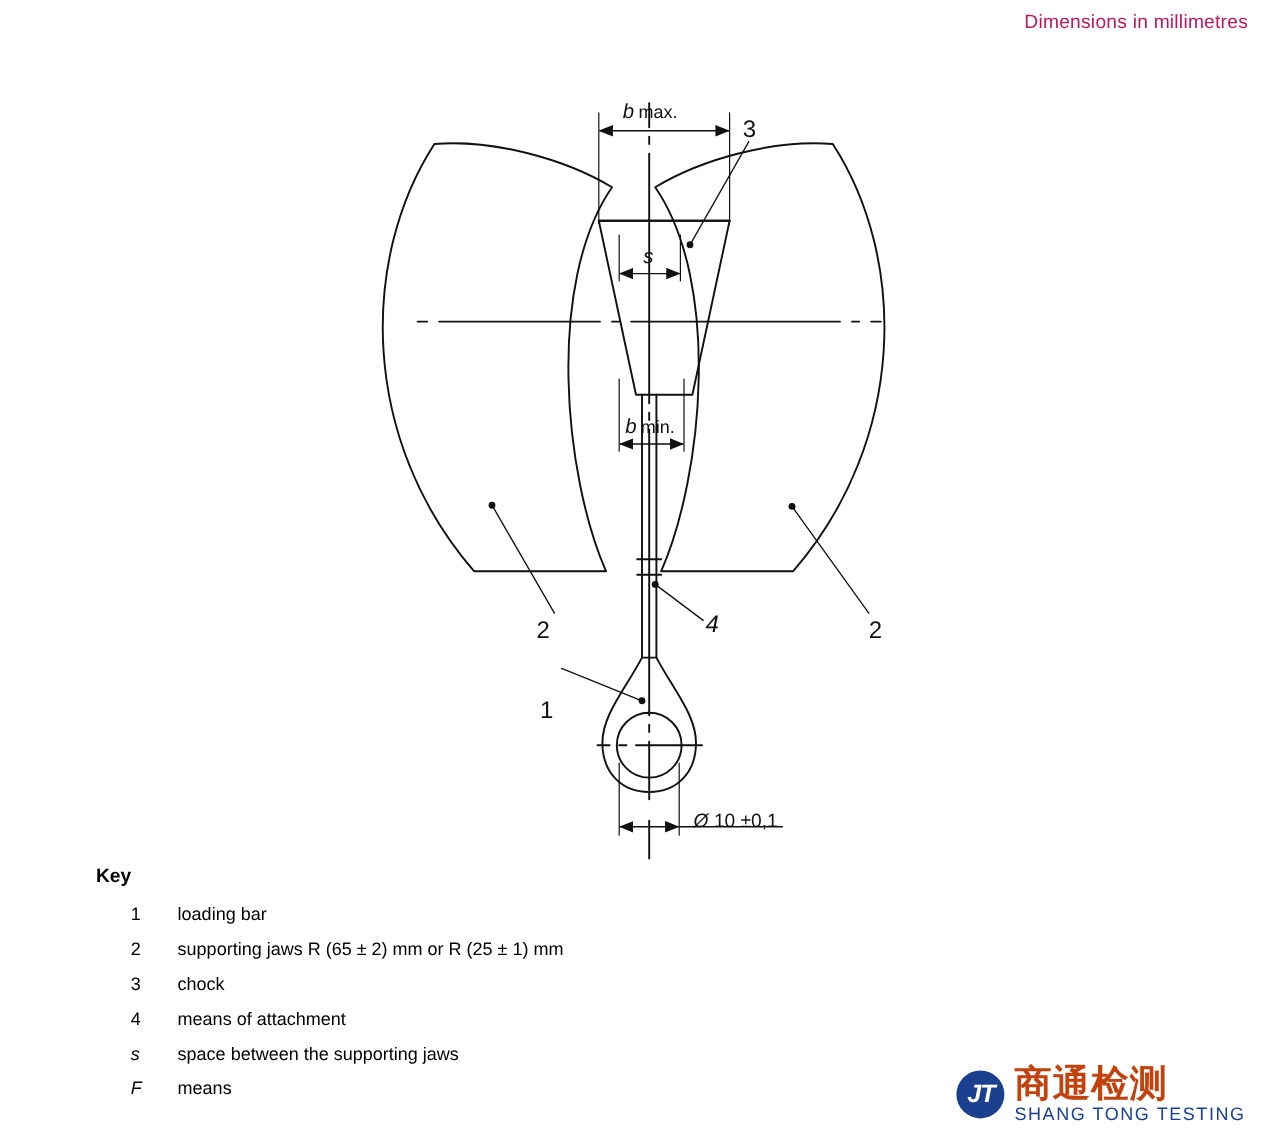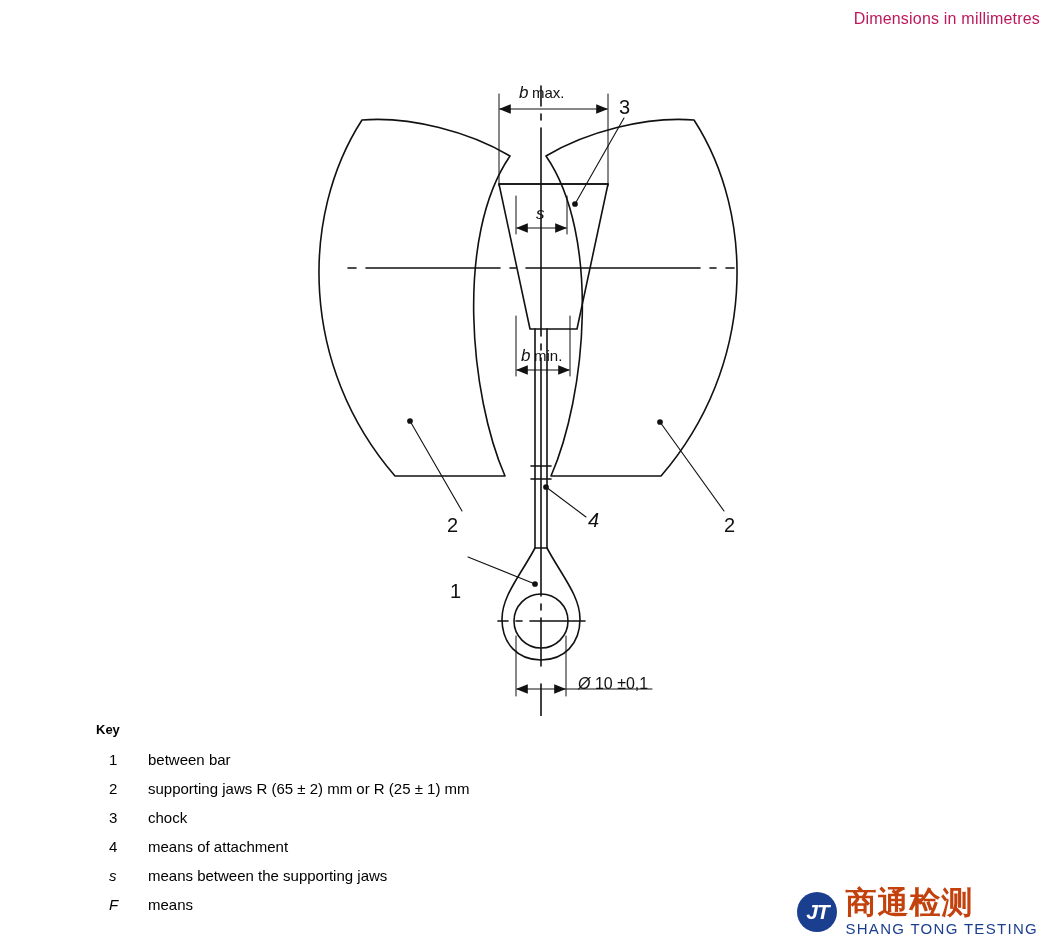--- a/index.html
+++ b/index.html
@@ -33,23 +33,23 @@
   .figure-area svg {
     display: block;
   }
   .key-block {
     position: absolute;
     left: 80px;
     top: 722px;
     width: 860px;
   }
   .key-title {
-    font-size: 13px;
+    font-size: 16px;
     font-weight: bold;
-    margin: 0 0 14px 16px;
+    margin: 0 0 14px 0;
   }
   .key-row {
     display: flex;
     align-items: baseline;
     margin-bottom: 12px;
     font-size: 15px;
   }
   .key-num {
     width: 68px;
     flex: 0 0 68px;
@@ -208,41 +208,41 @@
       <text x="450" y="562" font-size="20">1</text>
     </g>
   </svg>
 </div>
 
 <div class="key-block">
   <div class="key-title">Key</div>
 
   <div class="key-row">
     <div class="key-num">1</div>
-    <div class="key-text">between bar</div>
+    <div class="key-text">loading bar</div>
   </div>
 
   <div class="key-row">
     <div class="key-num">2</div>
     <div class="key-text">supporting jaws R (65 ± 2) mm or R (25 ± 1) mm</div>
   </div>
 
   <div class="key-row">
     <div class="key-num">3</div>
     <div class="key-text">chock</div>
   </div>
 
   <div class="key-row">
     <div class="key-num">4</div>
     <div class="key-text">means of attachment</div>
   </div>
 
   <div class="key-row">
     <div class="key-num italic">s</div>
-    <div class="key-text">means between the supporting jaws</div>
+    <div class="key-text">space between the supporting jaws</div>
   </div>
 
   <div class="key-row">
     <div class="key-num italic">F</div>
     <div class="key-text">means</div>
   </div>
 </div>
 
 <div class="watermark">
   <div class="wm-badge">JT</div>

